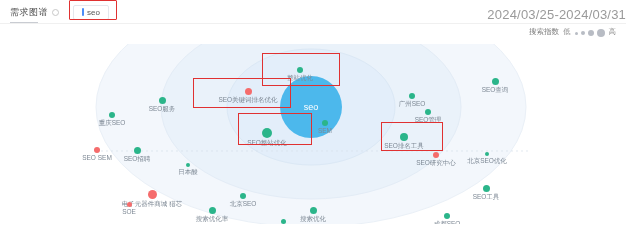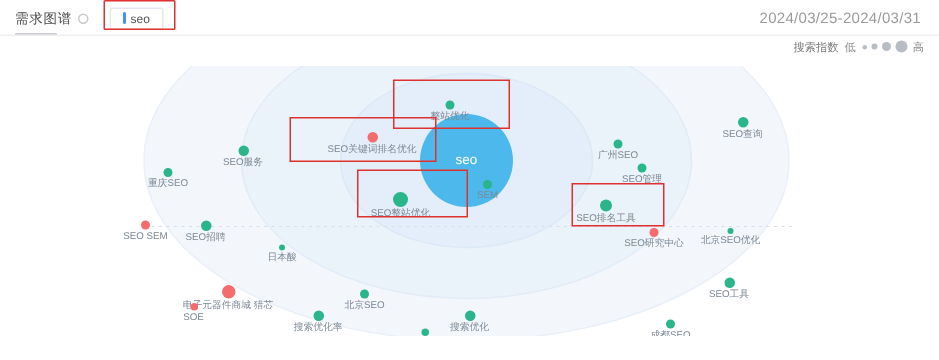--- a/index.html
+++ b/index.html
@@ -29,39 +29,39 @@
     border:1.5px solid #e03131; border-radius:1px; pointer-events:none;
   }
   .chip {
     display:flex; align-items:center; gap:3px;
     padding:2px 8px; border:1px solid #e4e7ed; border-radius:2px;
     background:#fff; height:15px;
   }
   .chip-bar { width:2px; height:8px; background:#4b8df8; border-radius:1px; }
   .chip-text { font-size:8px; color:#555; }
   .hdr-date {
-    position:absolute; right:12px; top:7px;
-    font-size:10px; color:#9a9a9a; letter-spacing:.2px;
+    position:absolute; right:0; top:7px;
+    font-size:13px; color:#9a9a9a; letter-spacing:.2px;
   }
   .hdr-rule {
     position:absolute; left:10px; top:22px; width:28px; height:1.5px;
     background:#c9ccd2;
   }
   .hdr-sep {
     position:absolute; left:0; top:23px; width:626px; height:1px;
     background:#f0f0f0;
   }
 
   
   .legend {
     position:absolute; right:10px; top:27px;
     display:flex; align-items:center; gap:16px;
     font-size:7.5px; color:#8a8a8a;
   }
-  .legend-grp { display:flex; align-items:flex-start; gap:4px;margin-left:12px; }
+  .legend-grp { display:flex; align-items:flex-end; gap:4px;margin-left:12px; }
   .legend-title { color:#7a7a7a; }
   .dotrow { display:flex; align-items:center; gap:3px; }
   .gdot { border-radius:50%; background:#b8bcc4; display:inline-block; }
   .gdot.s1{width:3px;height:3px;} .gdot.s2{width:4px;height:4px;}
   .gdot.s3{width:6px;height:6px;} .gdot.s4{width:8px;height:8px;}
   .tdot { width:7px; height:7px; border-radius:50%; display:inline-block; }
 
   
   .graph { position:absolute; left:0; top:44px; width:626px; height:180px; overflow:hidden; }
   .graph svg { position:absolute; left:0; top:0; }

